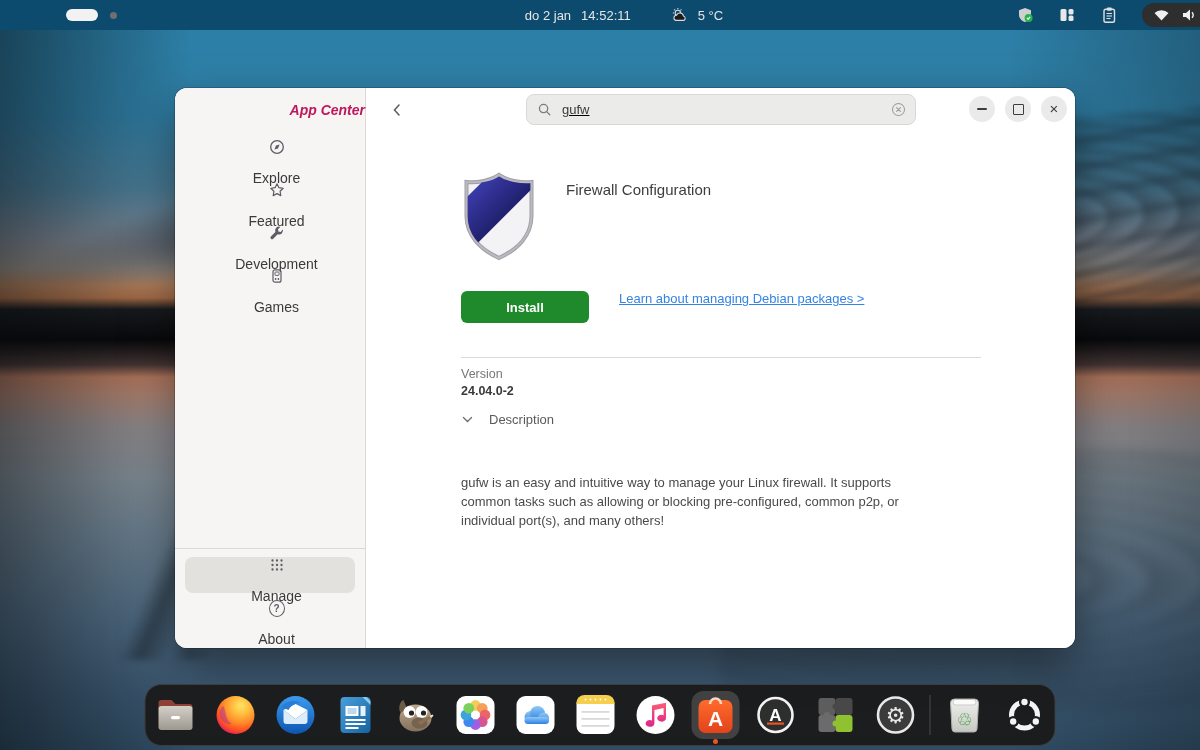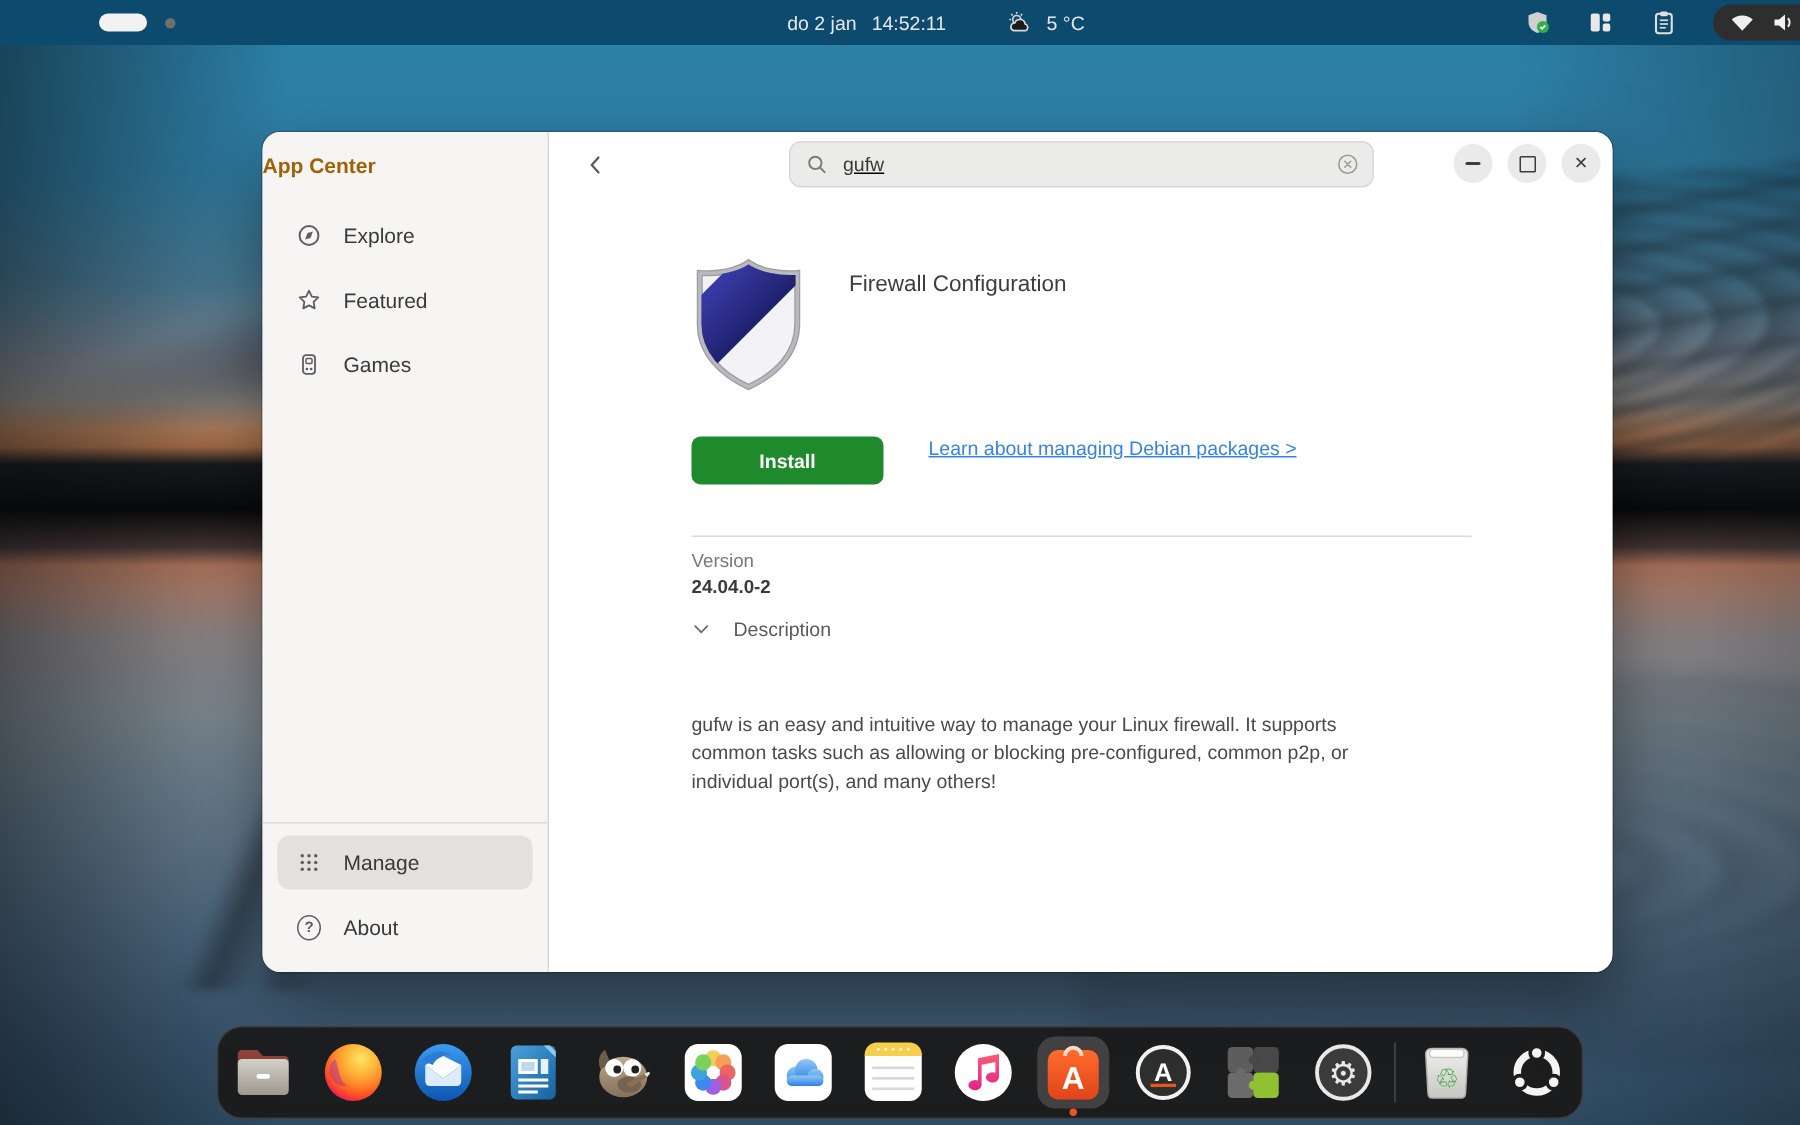--- a/index.html
+++ b/index.html
@@ -42,24 +42,24 @@
                linear-gradient(99deg,rgba(20,28,34,0) 46%,rgba(20,28,34,.3) 49%,rgba(20,28,34,0) 53%);}
   .streak.s5{right:-40px;bottom:40px;width:520px;height:260px;filter:blur(6px);opacity:.7;
     background:repeating-radial-gradient(ellipse 70px 20px at 50% 50%,rgba(30,42,52,.4),rgba(30,42,52,0) 80%);}
 
   
   .window{position:absolute;left:175px;top:88px;width:900px;height:560px;border-radius:12px;
     background:#fff;display:flex;overflow:hidden;z-index:40;
     box-shadow:0 22px 50px rgba(0,0,0,.5),0 0 0 1px rgba(0,0,0,.18);}
   .sidebar{width:190px;background:#f6f5f4;border-right:1px solid #dbd9d6;display:flex;
     flex-direction:column;flex-shrink:0;}
-  .sb-title{margin-top:14px;text-align:left;font-size:14px;font-weight:bold;color:#a16207;}
+  .sb-title{margin-top:14px;text-align:right;font-size:14px;font-weight:bold;color:#be185d;font-style:italic;}
   .sb-nav{margin-top:21px;}
   .sb-item{height:36px;margin:0 10px 7px;display:flex;align-items:center;gap:15px;
-    padding-left:13px;border-radius:8px;font-size:14px;color:#3a3a3a;cursor:default;}
+    padding-left:13px;border-radius:8px;font-size:14px;color:#3a3a3a;cursor:default;flex-direction:column;}
   .sb-item.selected{background:#e3e1de;}
   .sb-item .ic{width:16px;height:16px;display:flex;align-items:center;justify-content:center;}
   .sb-bottom{margin-top:auto;}
   .sb-divider{height:1px;background:#dbd9d6;margin-bottom:8px;}
   .sb-bottom .sb-item:last-child{margin-bottom:12px;}
   .q-ic{width:15px;height:15px;border:1.2px solid #5e5c64;border-radius:50%;color:#5e5c64;
     font-size:10px;display:flex;align-items:center;justify-content:center;font-weight:bold;}
 
   
   .main{position:relative;flex:1;background:#fff;}
@@ -189,20 +189,28 @@
           </span>
           <span>Explore</span>
         </div>
         <div class="sb-item">
           <span class="ic">
             <svg width="16" height="16" viewBox="0 0 16 16">
                 <path d="M8 1.8 l1.9 3.9 4.3 .6 -3.1 3 .7 4.3 L8 11.6 4.2 13.6 4.9 9.3 1.8 6.3 6.1 5.7 z" stroke="#5e5c64" stroke-width="1.2" fill="none" stroke-linejoin="round"></path>
               </svg>
           </span>
           <span>Featured</span>
+        </div>
+        <div class="sb-item">
+          <span class="ic">
+            <svg width="16" height="16" viewBox="0 0 16 16">
+                <path d="M13.7 4.3 a3.8 3.8 0 0 1 -5 4.9 L4.2 13.7 a1.6 1.6 0 0 1 -2.3 -2.3 L6.4 6.9 a3.8 3.8 0 0 1 4.9 -5 L9 4.2 l.4 2.4 2.4 .4 z" fill="#5e5c64"></path>
+              </svg>
+          </span>
+          <span>Development</span>
         </div>
         <div class="sb-item">
           <span class="ic">
             <svg width="16" height="16" viewBox="0 0 16 16">
                 <rect x="4" y="1.8" width="8" height="12.4" rx="2" stroke="#5e5c64" stroke-width="1.2" fill="none"></rect>
                 <rect x="6" y="4" width="4" height="3.4" rx=".7" stroke="#5e5c64" stroke-width="1" fill="none"></rect>
                 <circle cx="6.6" cy="11" r=".9" fill="#5e5c64"></circle>
                 <circle cx="9.4" cy="11" r=".9" fill="#5e5c64"></circle>
               </svg>
           </span>

